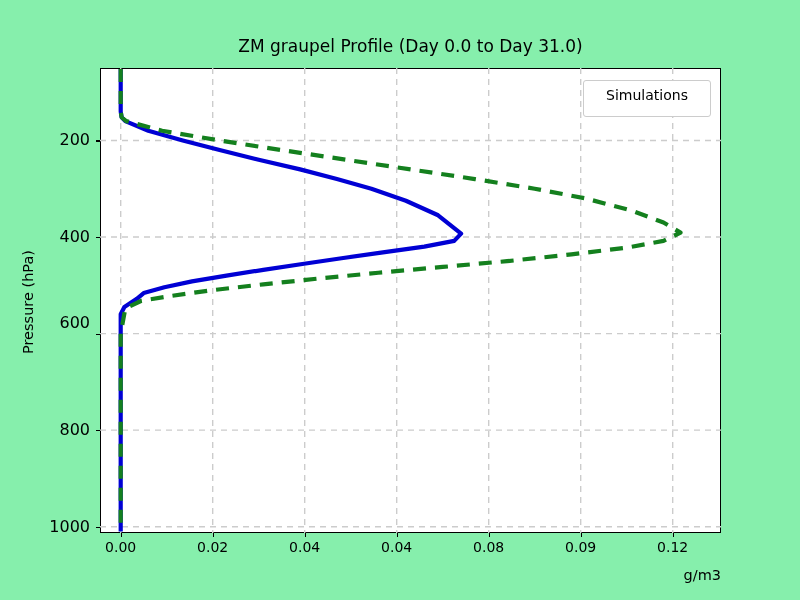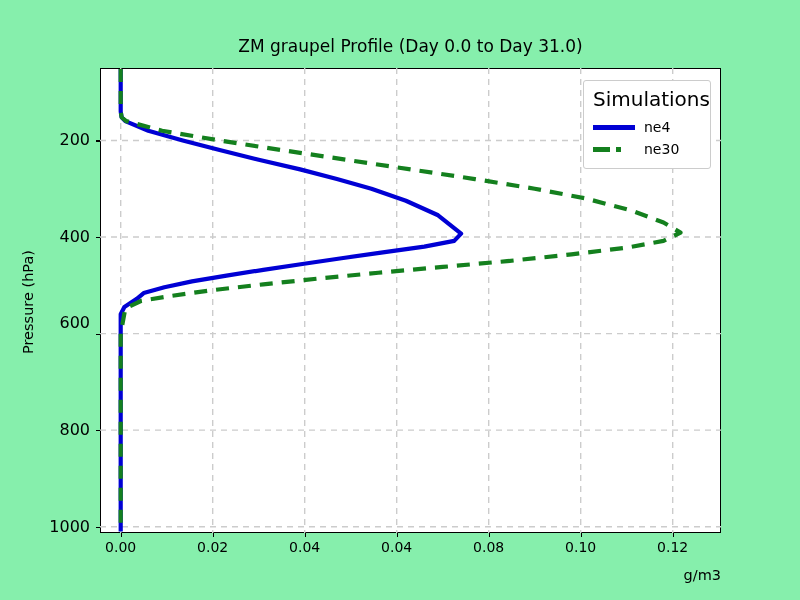--- a/index.html
+++ b/index.html
@@ -96,21 +96,21 @@
     left: 583px;
     top: 80px;
     width: 128px;
     padding: 6px 9px 8px 9px;
     border: 1px solid #cccccc;
     border-radius: 3px;
     background: #ffffff;
     box-sizing: border-box;
   }
   .legend-title {
-    font-size: 20px;
+    font-size: 14px;
     color: #000000;
     text-align: center;
     margin-bottom: 5px;
   }
   .legend-row {
     display: flex;
     align-items: center;
     height: 22px;
   }
   .legend-swatch {
@@ -169,45 +169,35 @@
       <div class="tick-label-x" style="left: 90.7px;">0.00</div>
       <div class="tick-mark-x" style="left: 120.7px;"></div>
       <div class="tick-label-x" style="left: 182.7px;">0.02</div>
       <div class="tick-mark-x" style="left: 212.7px;"></div>
       <div class="tick-label-x" style="left: 274.7px;">0.04</div>
       <div class="tick-mark-x" style="left: 304.7px;"></div>
       <div class="tick-label-x" style="left: 366.7px;">0.04</div>
       <div class="tick-mark-x" style="left: 396.7px;"></div>
       <div class="tick-label-x" style="left: 458.7px;">0.08</div>
       <div class="tick-mark-x" style="left: 488.7px;"></div>
-      <div class="tick-label-x" style="left: 550.7px;">0.10</div>
+      <div class="tick-label-x" style="left: 550.7px;">0.09</div>
       <div class="tick-mark-x" style="left: 580.7px;"></div>
       <div class="tick-label-x" style="left: 642.7px;">0.12</div>
       <div class="tick-mark-x" style="left: 672.7px;"></div>
     </div>
   <div id="yticks-container">
       <div class="tick-label-y" style="top: 130.43px;">200</div>
       <div class="tick-mark-y" style="top: 140.43px;"></div>
       <div class="tick-label-y" style="top: 227.003px;">400</div>
       <div class="tick-mark-y" style="top: 237.003px;"></div>
       <div class="tick-label-y" style="top: 313px;">600</div>
       <div class="tick-mark-y" style="top: 333.576px;"></div>
       <div class="tick-label-y" style="top: 420.15px;">800</div>
       <div class="tick-mark-y" style="top: 430.15px;"></div>
       <div class="tick-label-y" style="top: 516.723px;">1000</div>
       <div class="tick-mark-y" style="top: 526.723px;"></div>
     </div>
 
   <div class="legend-box">
     <div class="legend-title">Simulations</div>
-    <div id="legend-rows">
-        <div class="legend-row">
-          <div class="legend-swatch" style="background: rgb(0, 0, 212);"></div>
-          <div class="legend-label">ne4</div>
-        </div>
-        <div class="legend-row">
-          <div class="legend-swatch" style="background: repeating-linear-gradient(to right, rgb(20, 128, 30) 0px, rgb(20, 128, 30) 17px, transparent 17px, transparent 23px, rgb(20, 128, 30) 23px, rgb(20, 128, 30) 28px, transparent 28px, transparent 42px);"></div>
-          <div class="legend-label">ne30</div>
-        </div>
-      </div>
   </div>
 
 </div>
 
 </body></html>

